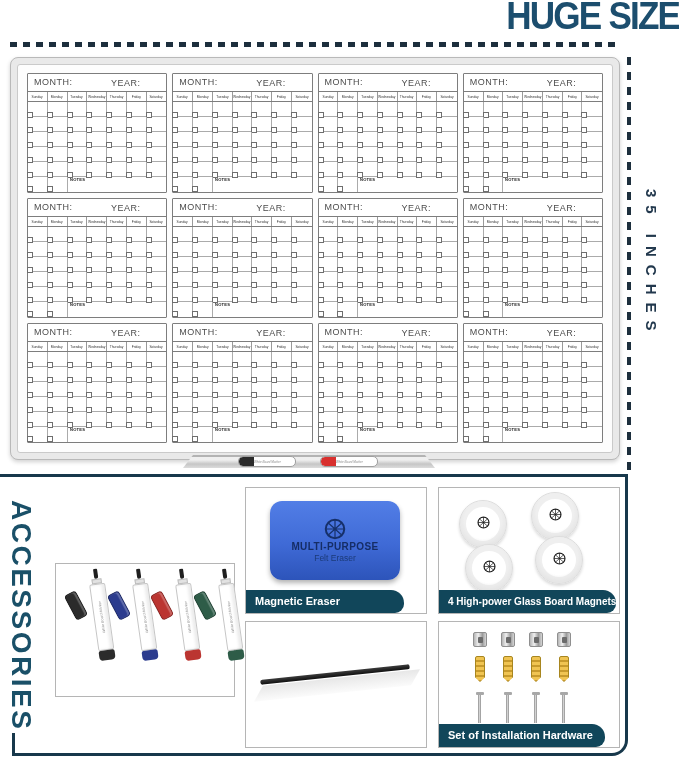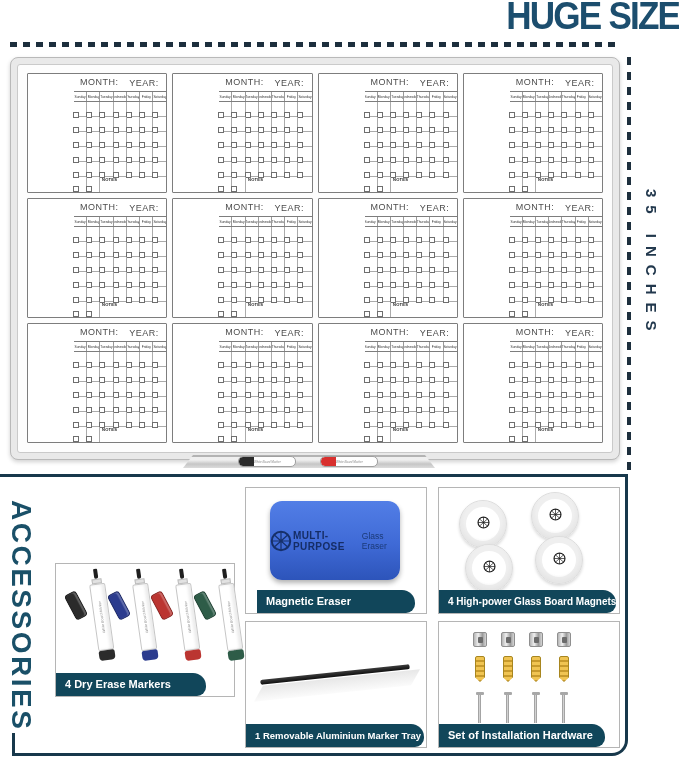--- a/index.html
+++ b/index.html
@@ -22,21 +22,21 @@
     writing-mode:vertical-rl;display:flex;align-items:center;justify-content:center;
     font-size:15px;font-weight:bold;letter-spacing:8px;color:var(--dimension_text,#22384d);}
 
   
   .board{position:absolute;left:10px;top:57px;width:608px;height:401px;background:#e9e9e9;
     border:1px solid #b9b9b9;border-radius:8px;box-shadow:0 2px 4px rgba(0,0,0,.18);}
   .board-inner{position:absolute;left:6px;top:6px;right:6px;bottom:6px;background:#fdfdfd;
     border:1px solid #cacaca;border-radius:3px;}
   .board-grid{position:absolute;left:9px;top:8px;right:9px;bottom:9px;display:grid;
     grid-template-columns:repeat(4,1fr);grid-template-rows:repeat(3,1fr);gap:5px;}
-  .month{display:flex;flex-direction:column;border:1px solid #7d7d7d;background:#fff;border-radius:1px;padding-left:46px;}
+  .month{display:flex;flex-direction:column;border:1px solid #7d7d7d;background:#fff;border-radius:1px;}
   .m-head{position:relative;flex:0 0 17px;border-bottom:1px solid #7d7d7d;font-size:9px;
     color:#4c4c4c;letter-spacing:.5px;}
   .m-month{position:absolute;left:6px;top:3px;}
   .m-year{position:absolute;left:60%;top:4px;}
   .m-days{flex:0 0 9px;display:grid;grid-template-columns:repeat(7,1fr);border-bottom:1px solid #7d7d7d;}
   .m-day{display:flex;align-items:center;justify-content:center;border-right:1px solid #9a9a9a;overflow:hidden;}
   .m-day:last-child{border-right:none;}
   .m-day i{font-style:normal;font-size:6px;transform:scale(.55);white-space:nowrap;color:#333;}
   .m-body{flex:1;display:grid;grid-template-columns:repeat(7,1fr);grid-template-rows:repeat(6,1fr);}
   .cell{position:relative;border-right:1px solid #ababab;border-bottom:1px solid #ababab;}
@@ -72,21 +72,21 @@
   .acc-box{position:absolute;background:#fff;border:1px solid #b5b5b5;}
   .box-markers{left:55px;top:563px;width:178px;height:132px;}
   .box-eraser{left:245px;top:487px;width:180px;height:125px;}
   .box-magnets{left:438px;top:487px;width:180px;height:125px;}
   .box-tray{left:245px;top:621px;width:180px;height:125px;}
   .box-hardware{left:438px;top:621px;width:180px;height:125px;}
   .acc-label{position:absolute;left:0;bottom:0;height:23px;line-height:23px;background:var(--label_bar,#11465a);
     color:#fff;font-weight:bold;font-size:11px;padding-left:9px;border-radius:0 13px 9px 0;
     white-space:nowrap;box-sizing:border-box;overflow:hidden;}
   .lbl-markers{width:150px;}
-  .lbl-eraser{width:158px;margin-left:11px;}
+  .lbl-eraser{width:158px;}
   .lbl-magnets{width:177px;font-size:10px;margin-top:24px;}
   .lbl-tray{width:178px;font-size:9.5px;}
   .lbl-hardware{width:166px;font-size:11px;}
 
   
   .markers-art{position:absolute;left:0;top:0;right:0;bottom:23px;}
   .mgroup{position:absolute;bottom:4px;width:40px;height:100px;}
   .mcap{position:absolute;left:-2px;top:30px;width:26px;height:11px;border-radius:4px;
     transform:rotate(62deg);border:1px solid rgba(0,0,0,.25);box-shadow:inset 0 2px 1px rgba(255,255,255,.25);}
   .mbody{position:absolute;right:1px;top:0;width:17px;height:96px;transform:rotate(-8deg);
@@ -96,21 +96,21 @@
   .mbarrel{width:16px;height:67px;background:#fff;border:1px solid #c6c6c6;border-radius:2px;
     box-sizing:border-box;display:flex;align-items:center;justify-content:center;
     box-shadow:inset -3px 0 3px rgba(0,0,0,.08);}
   .btxt{writing-mode:vertical-rl;transform:rotate(180deg) scale(.6);font-size:6px;color:#8f8f8f;
     font-style:italic;white-space:nowrap;}
   .mend{width:16px;height:10px;border-radius:2px 2px 4px 4px;}
 
   
   .eraser{position:absolute;left:24px;top:13px;width:130px;height:79px;border-radius:12px;
     background:linear-gradient(180deg,#527ee6 0,var(--eraser,#3f6ad6) 55%,#2d54ba 100%);
-    box-shadow:0 3px 5px rgba(0,0,0,.3);display:flex;align-items:center;
+    box-shadow:0 3px 5px rgba(0,0,0,.3);display:flex;flex-direction:column;align-items:center;
     justify-content:center;gap:1px;}
   .e-logo{height:22px;}
   .e-t1{font-size:10px;font-weight:bold;color:#152d66;letter-spacing:.4px;}
   .e-t2{font-size:8.5px;color:#1b3a78;}
 
   
   .magnets-art{position:absolute;left:0;top:0;right:0;bottom:23px;}
   .magnet{position:absolute;width:46px;height:46px;border-radius:50%;border:1px solid #ddd;
     background:radial-gradient(circle at 50% 42%,#ffffff 52%,#ebebeb 72%,#f7f7f7 100%);
     box-shadow:inset 0 0 0 6px rgba(226,226,226,.55),0 2px 3px rgba(0,0,0,.15);
@@ -1948,31 +1948,30 @@
           <div class="mbody">
             <div class="mtip" style="background: rgb(31, 31, 31);"></div>
             <div class="mferr"></div>
             <div class="mbarrel">
               <span class="btxt">White Board Marker</span>
             </div>
             <div class="mend" style="background: rgb(46, 92, 72);"></div>
           </div>
         </div>
       </div>
-    <div class="acc-label lbl-markers">4 Dry Erase Markers</div>
   </div>
 
   <div class="acc-box box-eraser">
     <div class="eraser">
       <div class="e-logo" id="eraser-logo"><svg width="22" height="22" viewBox="0 0 20 20">
             <circle cx="10" cy="10" r="8.4" fill="none" stroke="#16306a" stroke-width="1.8"></circle>
             <path d="M10 1.6 V18.4 M1.6 10 H18.4 M4.2 4.8 L15.8 15.2 M15.8 4.8 L4.2 15.2" stroke="#16306a" stroke-width="1.1" fill="none"></path>
           </svg></div>
       <div class="e-t1">MULTI-PURPOSE</div>
-      <div class="e-t2">Glass Eraser</div>
+      <div class="e-t2">Felt Eraser</div>
     </div>
     <div class="acc-label lbl-eraser">Magnetic Eraser</div>
   </div>
 
   <div class="acc-box box-magnets">
     <div id="magnets-art" class="magnets-art">
         <div class="magnet" style="left: 20px; top: 12px;">
           <span class="mglyph"><svg width="13" height="13" viewBox="0 0 20 20">
               <circle cx="10" cy="10" r="8.4" fill="none" stroke="#1d1d1d" stroke-width="1.8"></circle>
               <path d="M10 1.6 V18.4 M1.6 10 H18.4 M4.2 4.8 L15.8 15.2 M15.8 4.8 L4.2 15.2" stroke="#1d1d1d" stroke-width="1.1" fill="none"></path>
@@ -1996,21 +1995,20 @@
               <path d="M10 1.6 V18.4 M1.6 10 H18.4 M4.2 4.8 L15.8 15.2 M15.8 4.8 L4.2 15.2" stroke="#1d1d1d" stroke-width="1.1" fill="none"></path>
             </svg></span>
         </div>
       </div>
     <div class="acc-label lbl-magnets">4 High-power Glass Board Magnets</div>
   </div>
 
   <div class="acc-box box-tray">
     <div class="tray-shadow"></div>
     <div class="tray-bar"></div>
-    <div class="acc-label lbl-tray">1 Removable Aluminium Marker Tray</div>
   </div>
 
   <div class="acc-box box-hardware">
     <div id="hardware-art" class="hardware-art">
         <div class="hcap" style="left: 34px;">
           <div class="hslot"></div>
         </div>
         <div class="hanchor" style="left: 36px;"></div>
         <div class="hhead" style="left: 37px;"></div>
         <div class="hscrew" style="left: 39px;"></div>

